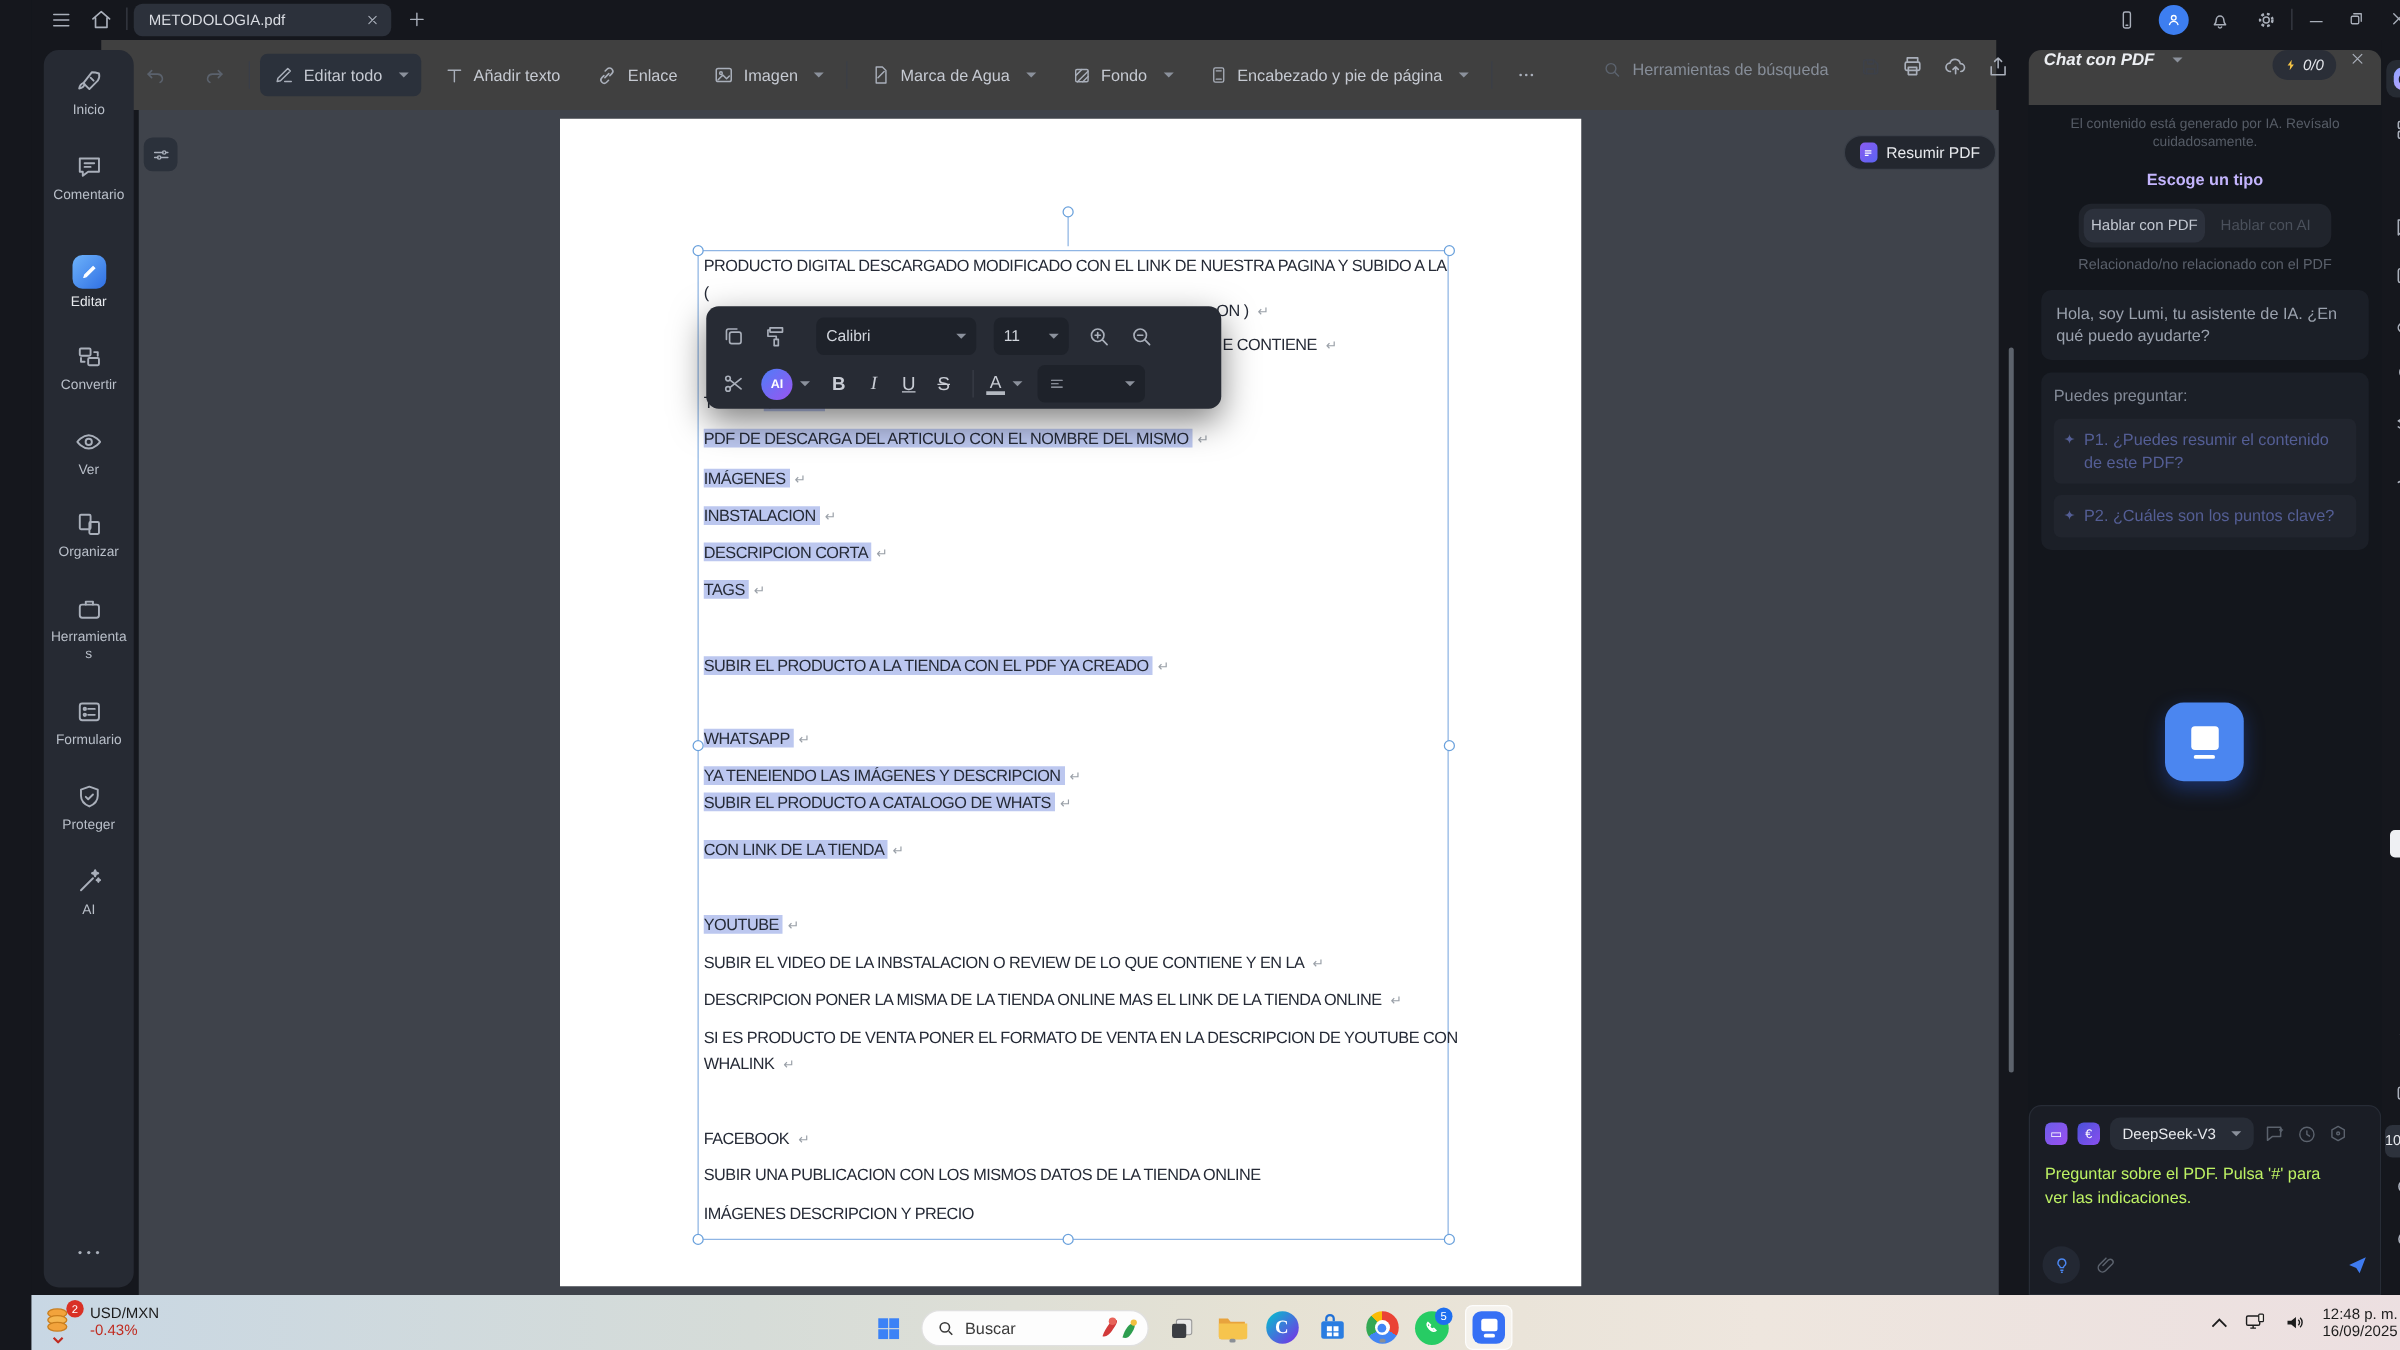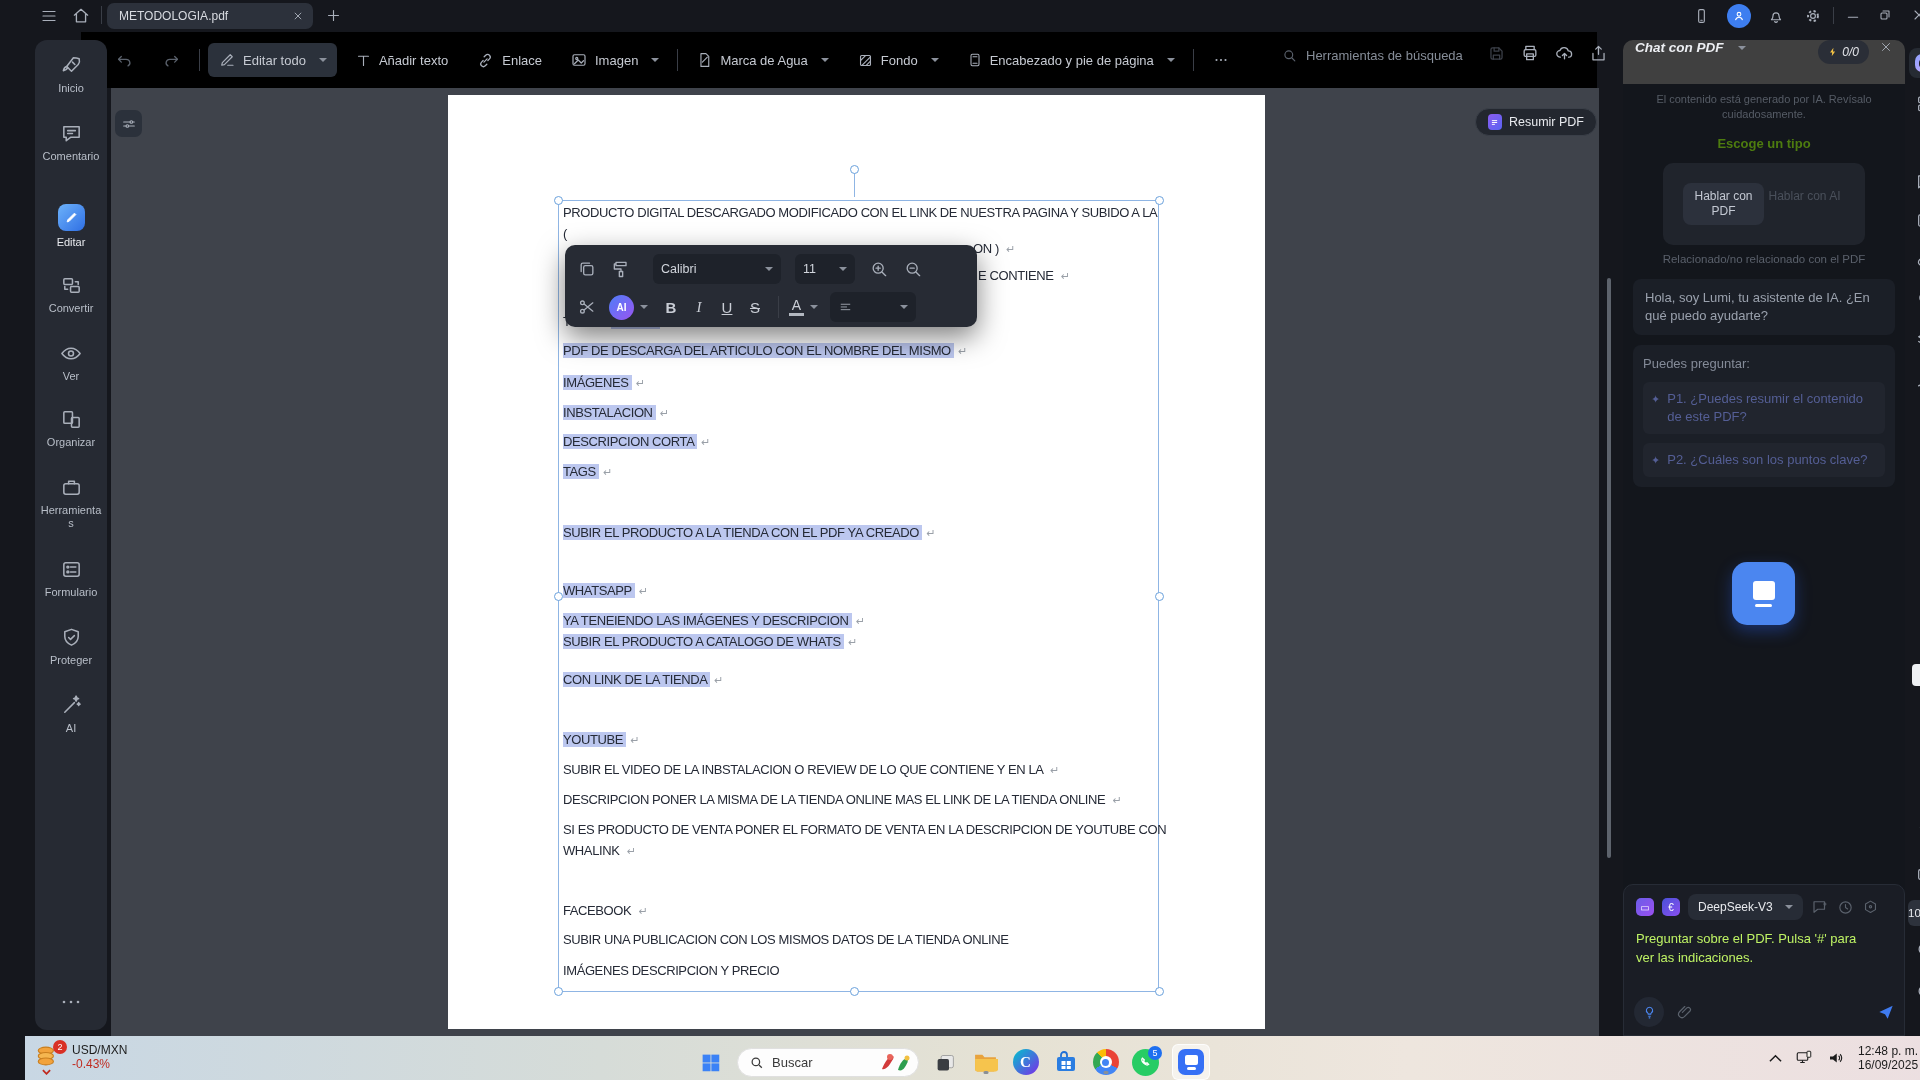--- a/index.html
+++ b/index.html
@@ -12,21 +12,21 @@
   .ic-dim{stroke:#5b626d;}
   .ic-dark{stroke:#3c4049;}
   .tb-label{color:#c6cad2;font-size:13px;white-space:nowrap;}
   .caret{width:0;height:0;border-left:4px solid transparent;border-right:4px solid transparent;border-top:4px solid #8b919c;margin-left:6px;}
   .divid{width:1px;height:22px;background:#3a3e47;}
   
   .titlebar{left:0;top:0;width:1920px;height:32px;background:#15171d;}
   .tab{left:82px;top:3px;width:206px;height:26px;background:#2c313b;border-radius:7px;display:flex;align-items:center;padding:0 8px 0 12px;}
   .tab span{color:#d8dbe1;font-size:12px;flex:1;white-space:nowrap;overflow:hidden;}
   
-  .toolbar{left:56px;top:32px;width:1516px;height:56px;background:#000000;}
+  .toolbar{left:56px;top:32px;width:1516px;height:56px;background:#404040;}
   .tbtn{display:flex;align-items:center;gap:7px;padding:0 10px;height:34px;border-radius:6px;color:#c6cad2;}
   .tbtn.boxed{background:#2b313b;}
   
   .sidebar{left:10px;top:40px;width:72px;height:990px;background:#262a33;border-radius:12px;}
   .sb-item{position:absolute;left:0;width:72px;display:flex;flex-direction:column;align-items:center;gap:5px;}
   .sb-item .lbl{color:#b9bfc9;font-size:11px;line-height:13px;text-align:center;width:66px;word-wrap:break-word;}
   
   .docarea{left:86px;top:88px;width:1488px;height:948px;background:#3f434b;}
   .page{position:absolute;left:337px;top:7px;width:817px;height:934px;background:#ffffff;}
   
@@ -474,22 +474,22 @@
             <path d="M13 2L5 13h5l-1 9 8-11h-5z" fill="#f6c445"></path>
           </svg>
         <span>0/0</span>
       </div>
       <svg width="14" height="14" viewBox="0 0 24 24" class="ic" style="margin-left:10px;">
           <path d="M6 6l12 12M18 6L6 18"></path>
         </svg>
     </div>
     <div class="rp-body">
       <div style="text-align:center;color:#565c66;font-size:11px;line-height:15px;padding:8px 30px 0;">El contenido está generado por IA. Revísalo cuidadosamente.</div>
-      <div style="text-align:center;color:#4d7c0f;font-size:13px;font-weight:bold;margin-top:14px;">Escoge un tipo</div>
-      <div style="margin:12px 40px 0;background:#20242c;border-radius:10px;padding:20px;display:flex;">
+      <div style="text-align:center;color:#c4b5fd;font-size:13px;font-weight:bold;margin-top:14px;">Escoge un tipo</div>
+      <div style="margin:12px 40px 0;background:#20242c;border-radius:10px;padding:4px;display:flex;">
         <div style="flex:1;background:#2c313c;border-radius:8px;color:#c3c8d2;font-size:12px;line-height:15px;text-align:center;padding:6px 4px;">Hablar con PDF</div>
         <div style="flex:1;color:#4a505b;font-size:12px;line-height:15px;text-align:center;padding:6px 4px;">Hablar con AI</div>
       </div>
       <div style="text-align:center;color:#5a606b;font-size:11.5px;margin-top:8px;">Relacionado/no relacionado con el PDF</div>
       <div class="rp-card" style="margin:14px 10px 0;">Hola, soy Lumi, tu asistente de IA. ¿En qué puedo ayudarte?</div>
       <div class="rp-card" style="margin:10px 10px 0;padding:10px;">
         <div style="color:#848b98;margin-bottom:9px;">Puedes preguntar:</div>
         <div class="sugg">
           <span class="sp">✦</span>
           <span>P1. ¿Puedes resumir el contenido de este PDF?</span>

